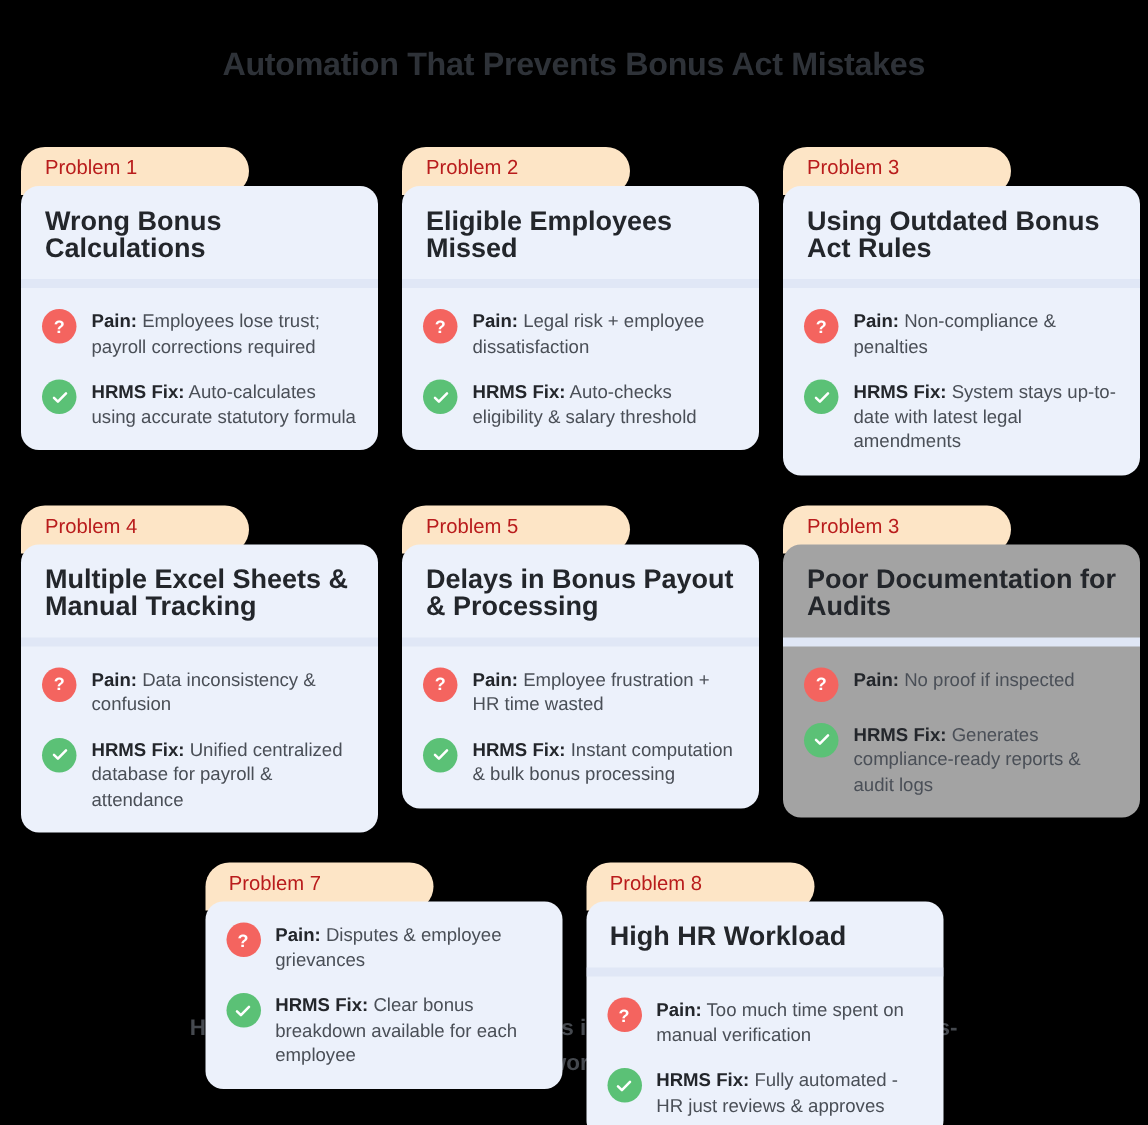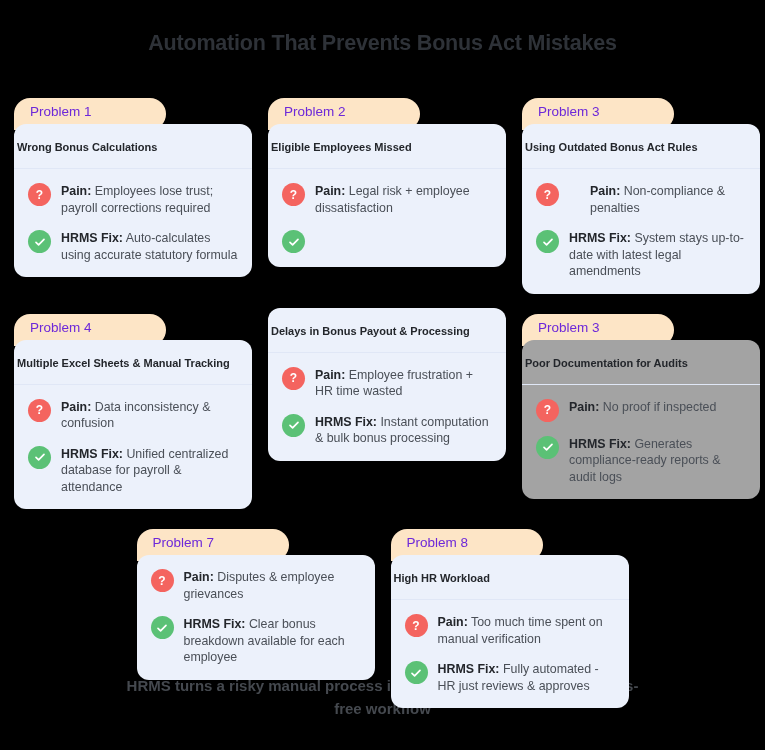--- a/index.html
+++ b/index.html
@@ -72,47 +72,47 @@
     flex: 0 0 238px;
     position: relative;
   }
 
   
   .card-tab {
     position: relative;
     z-index: 1;
     display: inline-block;
     background: #fde5c6;
-    color: #6d28d9;
+    color: #b91c1c;
     font-size: 13.5px;
     font-weight: normal;
     padding: 7px 20px 11px 16px;
     border-radius: 16px 16px 16px 0;
     min-width: 152px;
     margin-left: 0;
     line-height: 14px;
   }
 
   .card-body {
     position: relative;
     z-index: 2;
     background: #ecf1fb;
     border-radius: 12px;
     margin-top: -6px;
     padding: 0 0 14px 0;
     overflow: hidden;
   }
 
   .card-title {
-    font-size: 11px;
+    font-size: 18px;
     font-weight: bold;
     color: #23262b;
     line-height: 18px;
-    padding: 14px 14px 12px 3px;
-    border-bottom: 1px solid #ec4899;
+    padding: 14px 14px 12px 16px;
+    border-bottom: 6px solid #ec4899;
   }
 
   .card-items {
     padding: 13px 14px 0 14px;
     display: flex;
     flex-direction: column;
     gap: 13px;
   }
 
   .card-item {
@@ -191,31 +191,32 @@
                   <span class="badge-glyph">?</span>
                 </span>
                 <span class="item-text" style="color: rgb(74, 79, 87);"><span class="item-label">Pain:</span> <span>Legal risk + employee dissatisfaction</span></span>
               </div>
               <div class="card-item">
                 <span class="badge fix" style="background: rgb(91, 193, 118);">
                   <svg width="12" height="12" viewBox="0 0 12 12" aria-hidden="true">
                     <path d="M2 6.3 L4.6 8.8 L10 3.3" fill="none" stroke="#ffffff" stroke-width="1.7" stroke-linecap="round" stroke-linejoin="round"></path>
                   </svg>
                 </span>
+                <span class="item-text" style="color: rgb(74, 79, 87);"><span class="item-label">HRMS Fix:</span> <span>Auto-checks eligibility &amp; salary threshold</span></span>
               </div>
             </div>
           </div></div>
         <div class="card-wrap"><div class="card-tab" style="background: rgb(253, 229, 198);">Problem 3</div><div class="card-body" style="background: rgb(236, 241, 251);">
             <div class="card-title" style="border-bottom-color: rgb(224, 231, 246);">Using Outdated Bonus Act Rules</div>
             <div class="card-items">
               <div class="card-item">
                 <span class="badge pain" style="background: rgb(244, 100, 95);">
                   <span class="badge-glyph">?</span>
                 </span>
-                <span class="item-text" style="color: rgb(74, 79, 87); margin-left: 21px;"><span class="item-label">Pain:</span> <span>Non-compliance &amp; penalties</span></span>
+                <span class="item-text" style="color: rgb(74, 79, 87);"><span class="item-label">Pain:</span> <span>Non-compliance &amp; penalties</span></span>
               </div>
               <div class="card-item">
                 <span class="badge fix" style="background: rgb(91, 193, 118);">
                   <svg width="12" height="12" viewBox="0 0 12 12" aria-hidden="true">
                     <path d="M2 6.3 L4.6 8.8 L10 3.3" fill="none" stroke="#ffffff" stroke-width="1.7" stroke-linecap="round" stroke-linejoin="round"></path>
                   </svg>
                 </span>
                 <span class="item-text" style="color: rgb(74, 79, 87);"><span class="item-label">HRMS Fix:</span> <span>System stays up-to-date with latest legal amendments</span></span>
               </div>
             </div>
@@ -234,21 +235,21 @@
               <div class="card-item">
                 <span class="badge fix" style="background: rgb(91, 193, 118);">
                   <svg width="12" height="12" viewBox="0 0 12 12" aria-hidden="true">
                     <path d="M2 6.3 L4.6 8.8 L10 3.3" fill="none" stroke="#ffffff" stroke-width="1.7" stroke-linecap="round" stroke-linejoin="round"></path>
                   </svg>
                 </span>
                 <span class="item-text" style="color: rgb(74, 79, 87);"><span class="item-label">HRMS Fix:</span> <span>Unified centralized database for payroll &amp; attendance</span></span>
               </div>
             </div>
           </div></div>
-        <div class="card-wrap"><div class="card-body" style="background: rgb(236, 241, 251);">
+        <div class="card-wrap"><div class="card-tab" style="background: rgb(253, 229, 198);">Problem 5</div><div class="card-body" style="background: rgb(236, 241, 251);">
             <div class="card-title" style="border-bottom-color: rgb(224, 231, 246);">Delays in Bonus Payout &amp; Processing</div>
             <div class="card-items">
               <div class="card-item">
                 <span class="badge pain" style="background: rgb(244, 100, 95);">
                   <span class="badge-glyph">?</span>
                 </span>
                 <span class="item-text" style="color: rgb(74, 79, 87);"><span class="item-label">Pain:</span> <span>Employee frustration + HR time wasted</span></span>
               </div>
               <div class="card-item">
                 <span class="badge fix" style="background: rgb(91, 193, 118);">

